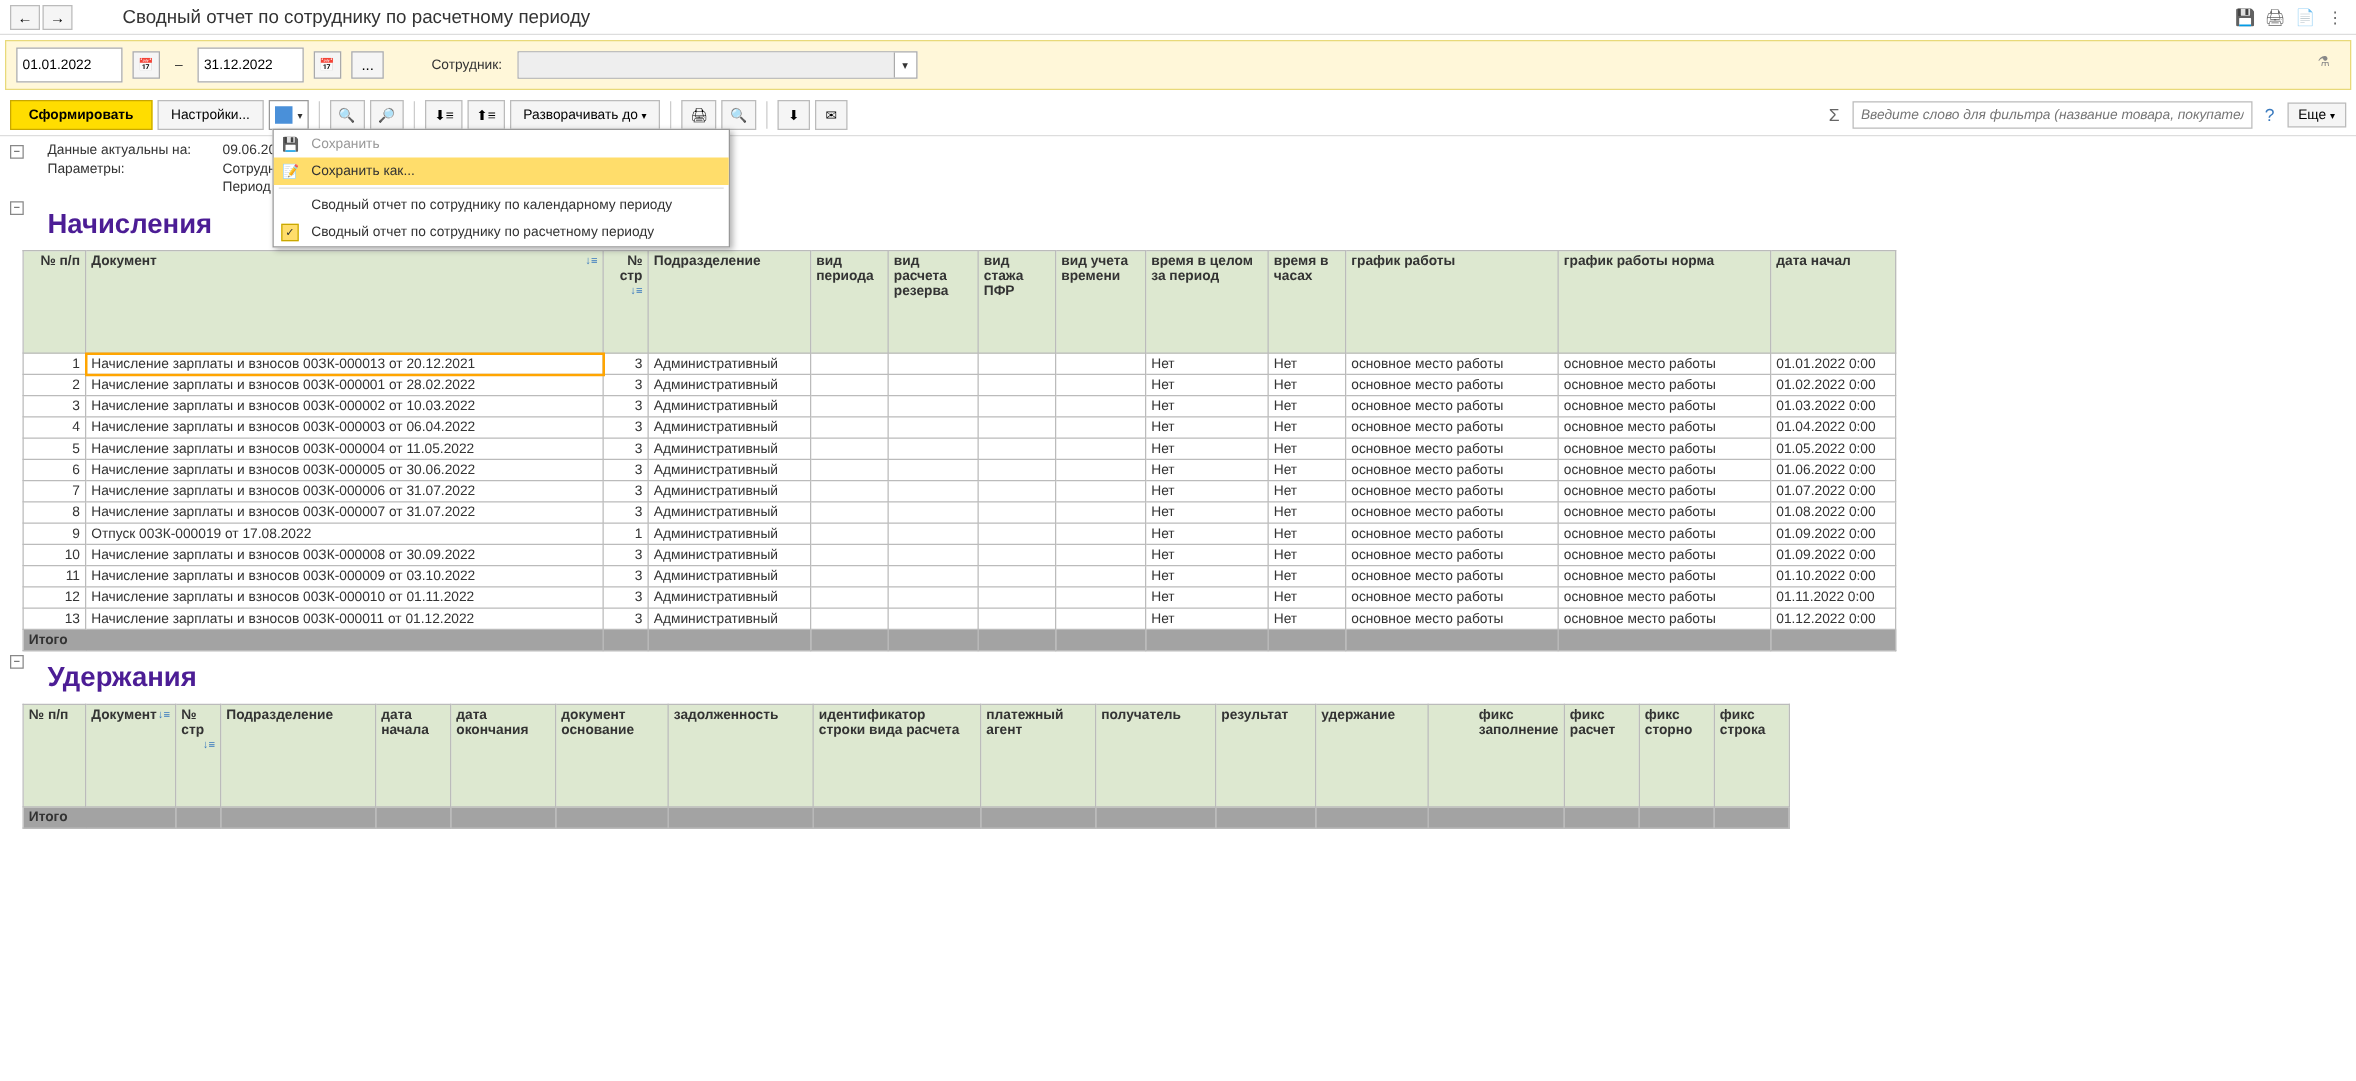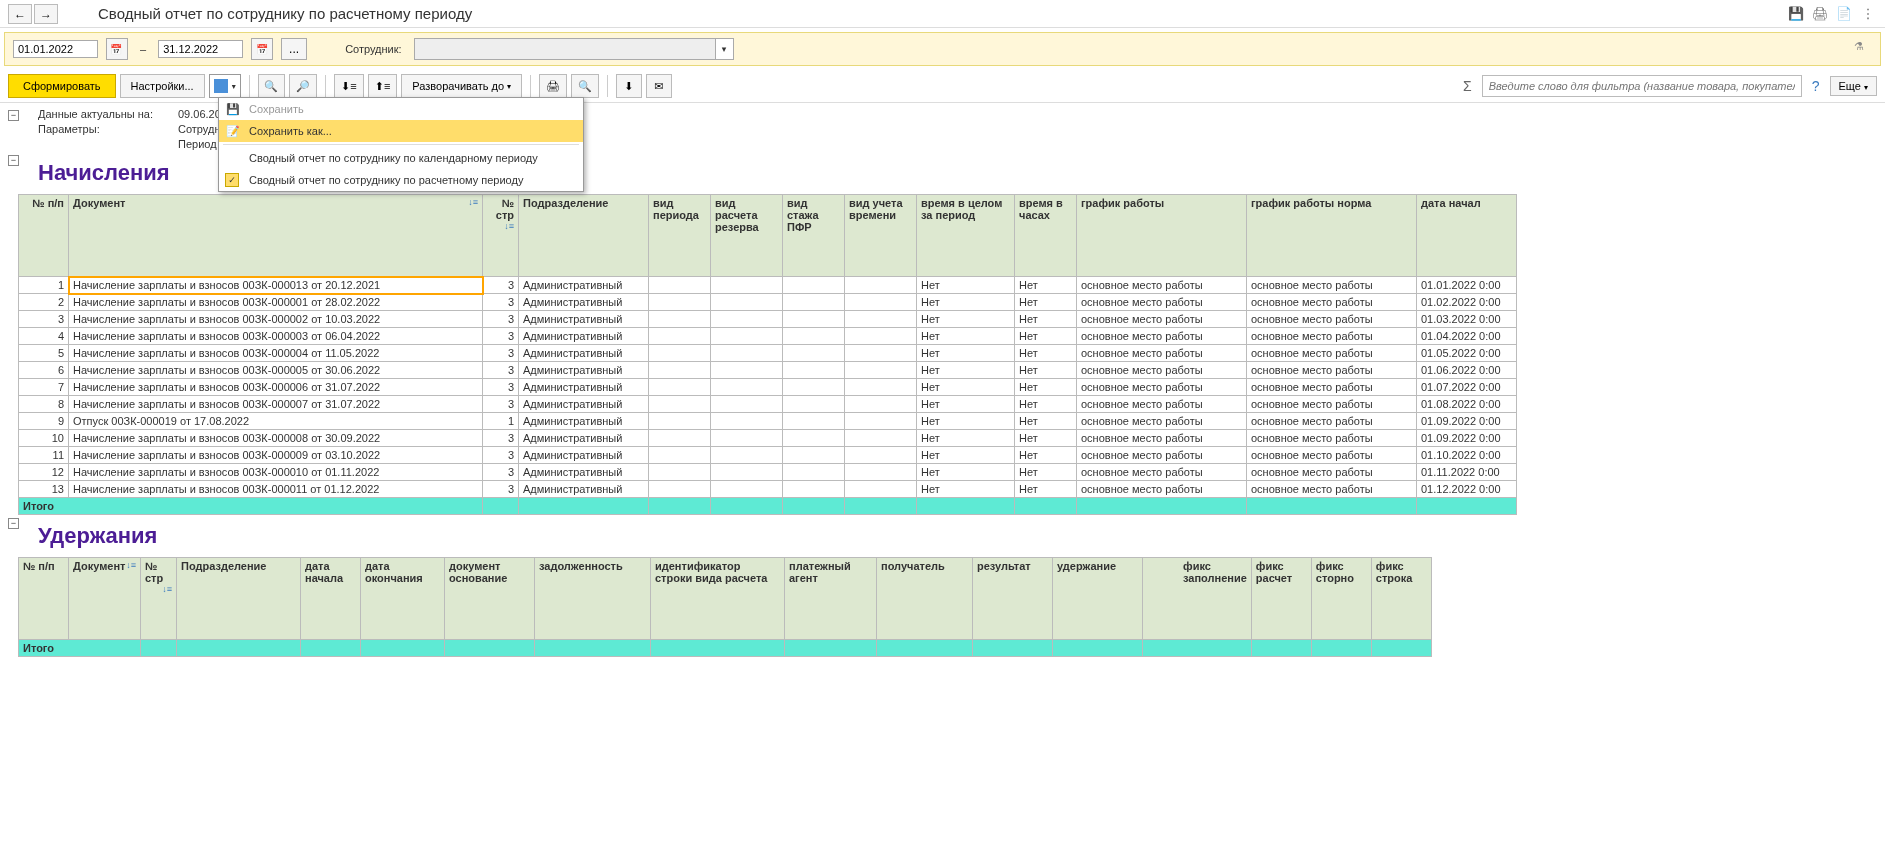--- a/index.html
+++ b/index.html
@@ -6,32 +6,32 @@
 body { font-family: Arial, sans-serif; font-size: 11px; background: #fff; color: #333; overflow: hidden; }
 
 .title-bar { display: flex; align-items: center; padding: 4px 8px; height: 28px; border-bottom: 1px solid #ddd; }
 .nav-buttons { display: flex; gap: 2px; margin-right: 40px; }
 .nav-btn { width: 24px; height: 20px; border: 1px solid #bbb; background: #f5f5f5; cursor: pointer; display: flex; align-items: center; justify-content: center; font-size: 12px; }
 .page-title { font-size: 15px; color: #333; flex: 1; }
 .title-right { display: flex; gap: 6px; }
 .title-icon { width: 18px; height: 18px; cursor: pointer; display: flex; align-items: center; justify-content: center; font-size: 13px; color: #666; }
 
 .filter-bar { background: #fff7d9; border: 1px solid #e8d97a; padding: 5px 8px; display: flex; align-items: center; gap: 8px; margin: 4px; }
-.date-input { width: 85px; height: 18px; border: 1px solid #aaa; padding: 2px 4px; font-size: 11px; background: #fff; }
+.date-input { width: 85px; height: 28px; border: 1px solid #aaa; padding: 2px 4px; font-size: 11px; background: #fff; }
 .date-cal { width: 22px; height: 22px; border: 1px solid #aaa; background: #f5f5f5; cursor: pointer; display: flex; align-items: center; justify-content: center; font-size: 10px; }
 .date-sep { margin: 0 4px; }
 .dots-btn { width: 26px; height: 22px; border: 1px solid #aaa; background: #f5f5f5; cursor: pointer; font-size: 12px; }
 .filter-label { margin-left: 30px; margin-right: 4px; }
 .employee-field { width: 320px; height: 22px; border: 1px solid #aaa; background: #fff; display: flex; }
 .employee-input { flex: 1; border: none; padding: 2px 4px; font-size: 11px; background: #eee; }
 .employee-drop { width: 18px; border-left: 1px solid #aaa; display: flex; align-items: center; justify-content: center; cursor: pointer; font-size: 9px; }
 .funnel-icon { margin-left: auto; width: 18px; height: 18px; cursor: pointer; color: #888; }
 
 .toolbar { display: flex; align-items: center; padding: 4px 8px; gap: 4px; border-bottom: 1px solid #ddd; position: relative; }
-.btn-primary { background: #ffdd00; border: 1px solid #c9a800; padding: 4px 14px; font-weight: normal; cursor: pointer; height: 24px; font-size: 11px; }
+.btn-primary { background: #ffdd00; border: 1px solid #c9a800; padding: 4px 14px; font-weight: bold; cursor: pointer; height: 24px; font-size: 11px; }
 .btn { background: #f5f5f5; border: 1px solid #bbb; padding: 3px 10px; cursor: pointer; height: 24px; font-size: 11px; display: flex; align-items: center; gap: 3px; }
 .btn-sm { padding: 3px 6px; min-width: 26px; justify-content: center; }
 .tb-sep { width: 1px; height: 22px; background: #ccc; margin: 0 4px; }
 .sigma { margin-left: auto; font-size: 14px; color: #666; margin-right: 6px; }
 .filter-input { width: 320px; height: 22px; border: 1px solid #bbb; padding: 2px 6px; font-size: 11px; font-style: italic; color: #aaa; }
 .help-icon { color: #3a7abe; font-size: 14px; margin: 0 6px; cursor: pointer; }
 .more-btn { border: 1px solid #bbb; background: #f5f5f5; padding: 3px 8px; cursor: pointer; font-size: 11px; }
 
 .dropdown-variant { border: 1px solid #999; background: #fff; display: flex; align-items: center; padding: 2px 4px; height: 24px; cursor: pointer; }
 .dropdown-variant .dd-icon { width: 14px; height: 14px; background: #4a90d9; margin-right: 2px; }
@@ -64,21 +64,21 @@
 .col-doc { width: 414px; }
 .col-str { width: 36px; text-align: right; }
 .col-dept { width: 130px; }
 .col-std { width: 62px; }
 .col-std2 { width: 72px; }
 .col-std3 { width: 98px; }
 .col-graf { width: 170px; }
 .col-date { width: 100px; }
 td.selected { background: #fff; outline: 2px solid #ffa500; outline-offset: -1px; }
 .sort-icon { color: #3a7abe; font-size: 9px; float: right; }
-tr.total-row td { background: #5eead4; font-weight: bold; margin-left: 10px; }
+tr.total-row td { background: #a3a3a3; font-weight: bold; margin-left: 10px; }
 
 .t2 th { height: 82px; }
 .t2 .c1 { width: 50px; }
 .t2 .c2 { width: 72px; }
 .t2 .c3 { width: 36px; }
 .t2 .c4 { width: 124px; }
 .t2 .c5 { width: 60px; }
 .t2 .c6 { width: 84px; }
 .t2 .c7 { width: 90px; }
 .t2 .c8 { width: 116px; }

